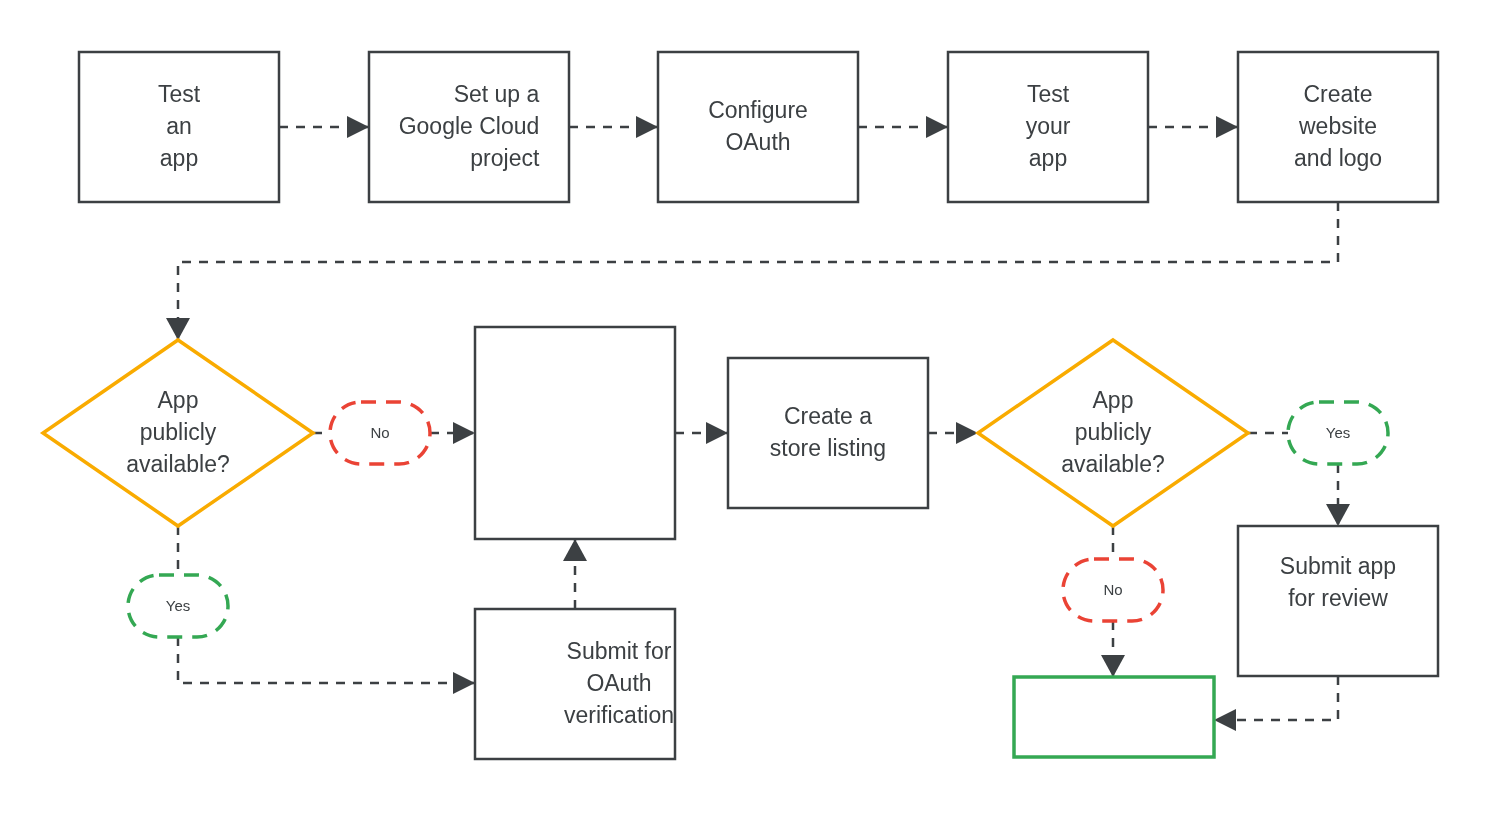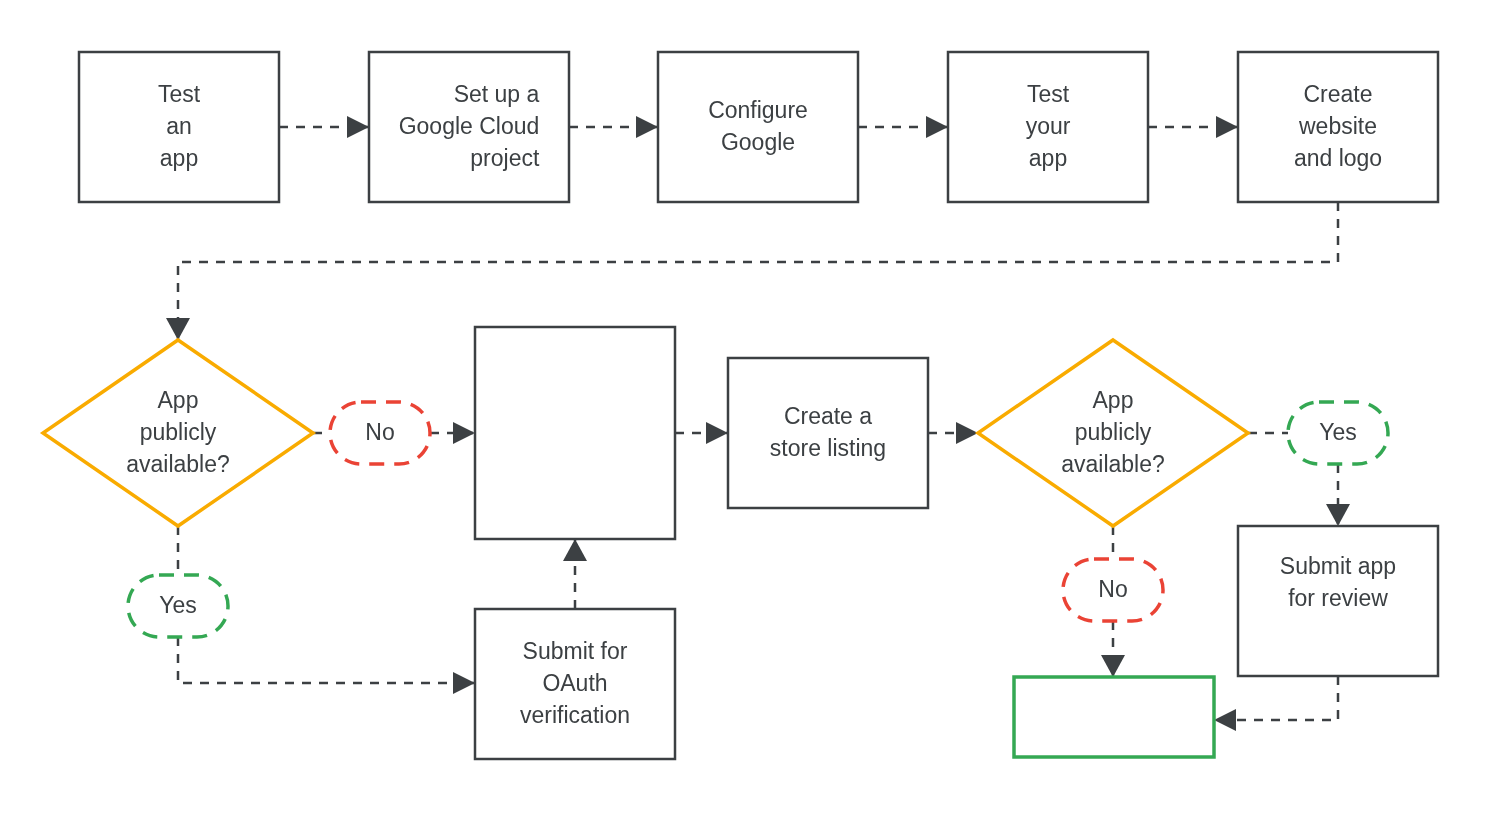--- a/index.html
+++ b/index.html
@@ -19,21 +19,21 @@
     color:var(--ink);
     overflow:hidden;
   }
   #shapes{position:absolute;left:0;top:0;z-index:1;}
   .lbl{
     position:absolute;z-index:2;
     display:flex;align-items:center;justify-content:center;
     text-align:center;white-space:pre-line;
     font-size:23px;line-height:1.38;color:var(--ink);
   }
-  .lbl.small{font-size:23px;}
+  .lbl.small{font-size:15px;}
   .proc{fill:#fff;stroke:var(--ink);stroke-width:2.5;}
   .diamond{fill:#fff;stroke:var(--decision);stroke-width:3.5;stroke-linejoin:miter;}
   .oval{fill:#fff;stroke-width:3.5;stroke-dasharray:15 10;}
   .oval.yes{stroke:var(--yes);}
   .oval.no{stroke:var(--no);}
   .pub{fill:#fff;stroke:var(--published);stroke-width:3.5;}
   .conn{fill:none;stroke:var(--ink);stroke-width:2.5;stroke-dasharray:9 8;}
   .ah{fill:var(--ink);stroke:none;}
 </style>
 </head>
@@ -95,35 +95,35 @@
     <rect class="oval no" x="1063" y="559" width="100" height="62" rx="31" ry="31"></rect>
   </svg>
 
   <div class="lbl" style="left:79px;top:52px;width:200px;height:150px;">Test
 an
 app</div>
   <div class="lbl" style="left:369px;top:52px;width:200px;height:150px;text-align:right;">Set up a
 Google Cloud
 project</div>
   <div class="lbl" style="left:658px;top:52px;width:200px;height:150px;">Configure
-Google</div>
+OAuth</div>
   <div class="lbl" style="left:948px;top:52px;width:200px;height:150px;">Test
 your
 app</div>
   <div class="lbl" style="left:1238px;top:52px;width:200px;height:150px;">Create
 website
 and logo</div>
 
   <div class="lbl" style="left:43px;top:340px;width:270px;height:186px;">App
 publicly
 available?</div>
   <div class="lbl small" style="left:330px;top:402px;width:100px;height:62px;">No</div>
   <div class="lbl small" style="left:128px;top:575px;width:100px;height:62px;">Yes</div>
 
-  <div class="lbl" style="left:475px;top:609px;width:200px;height:150px;">Submit for
+  <div class="lbl" style="left:475px;top:609px;width:200px;height:150px;padding-left:44px;">Submit for
 OAuth
 verification</div>
   <div class="lbl" style="left:728px;top:358px;width:200px;height:150px;">Create a
 store listing</div>
 
   <div class="lbl" style="left:978px;top:340px;width:270px;height:186px;">App
 publicly
 available?</div>
   <div class="lbl small" style="left:1288px;top:402px;width:100px;height:62px;">Yes</div>
   <div class="lbl small" style="left:1063px;top:559px;width:100px;height:62px;">No</div>

